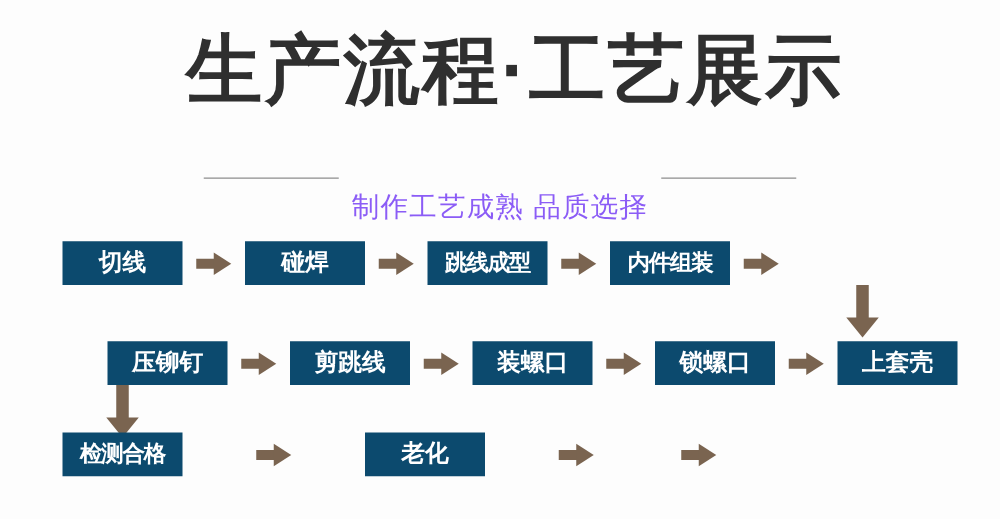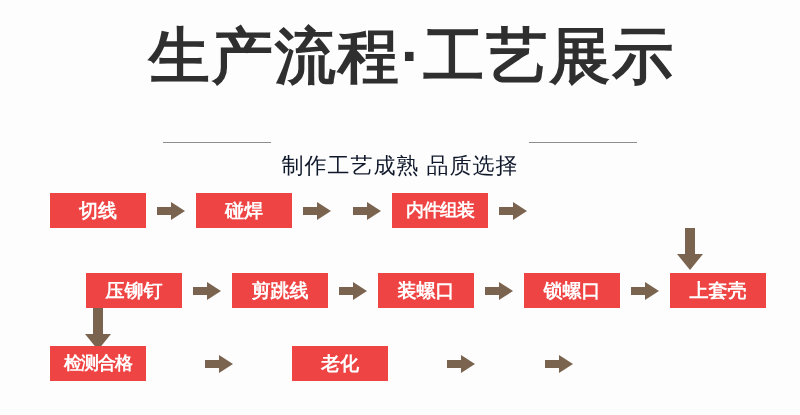--- a/index.html
+++ b/index.html
@@ -51,21 +51,21 @@
   .sub-line {
     width: 108px;
     height: 1px;
     background: #8d8d8d;
     flex: none;
   }
   .subtitle-text {
     font-family: "Liberation Sans", sans-serif;
     font-size: 22px;
     line-height: 26px;
-    color: #0f172a;
+    color: #8b5cf6;
     letter-spacing: 1px;
     padding: 0 10px;
     white-space: nowrap;
     margin-top: 48px;
   }
 
   
   .flow {
     position: absolute;
     top: 180px;
@@ -80,21 +80,21 @@
     display: flex;
     align-items: center;
   }
   #row-1 { top: 13px; }
   #row-2 { top: 93px; padding-left: 36px; }
   #row-3 { top: 166px; gap: 48px; }
 
   .node {
     width: 96px;
     height: 35px;
-    background: #ef4444;
+    background: #0c4a6e;
     color: #ffffff;
     font-family: "Liberation Serif", serif;
     font-weight: bold;
     font-size: 19px;
     line-height: 35px;
     text-align: center;
     white-space: nowrap;
     letter-spacing: 0px;
     flex: none;
     box-sizing: border-box;
@@ -182,20 +182,21 @@
           <span class="head"></span>
         </span>
     </div>
     <div class="node">碰焊</div>
     <div class="arrow-h">
       <span class="glyph">
           <span class="shaft"></span>
           <span class="head"></span>
         </span>
     </div>
+    <div class="node wide">跳线成型</div>
     <div class="arrow-h">
       <span class="glyph">
           <span class="shaft"></span>
           <span class="head"></span>
         </span>
     </div>
     <div class="node wide">内件组装</div>
     <div class="arrow-h">
       <span class="glyph">
           <span class="shaft"></span>

